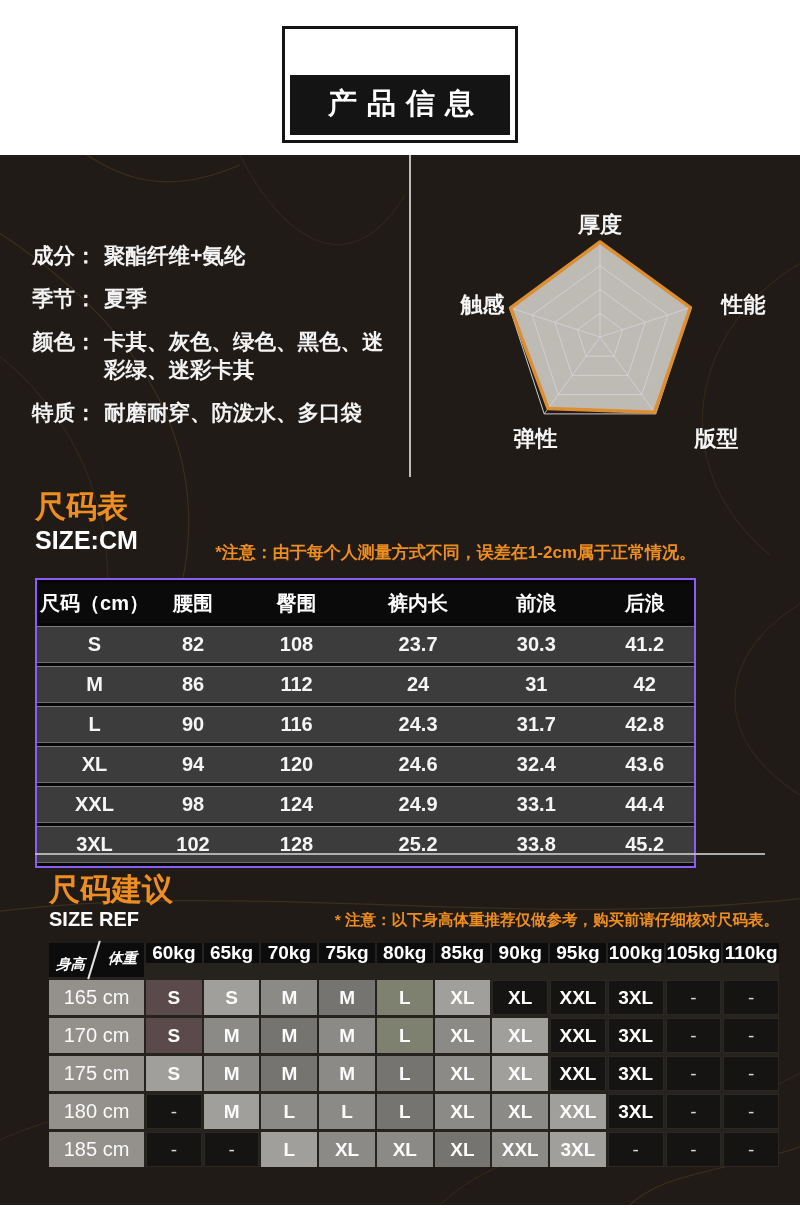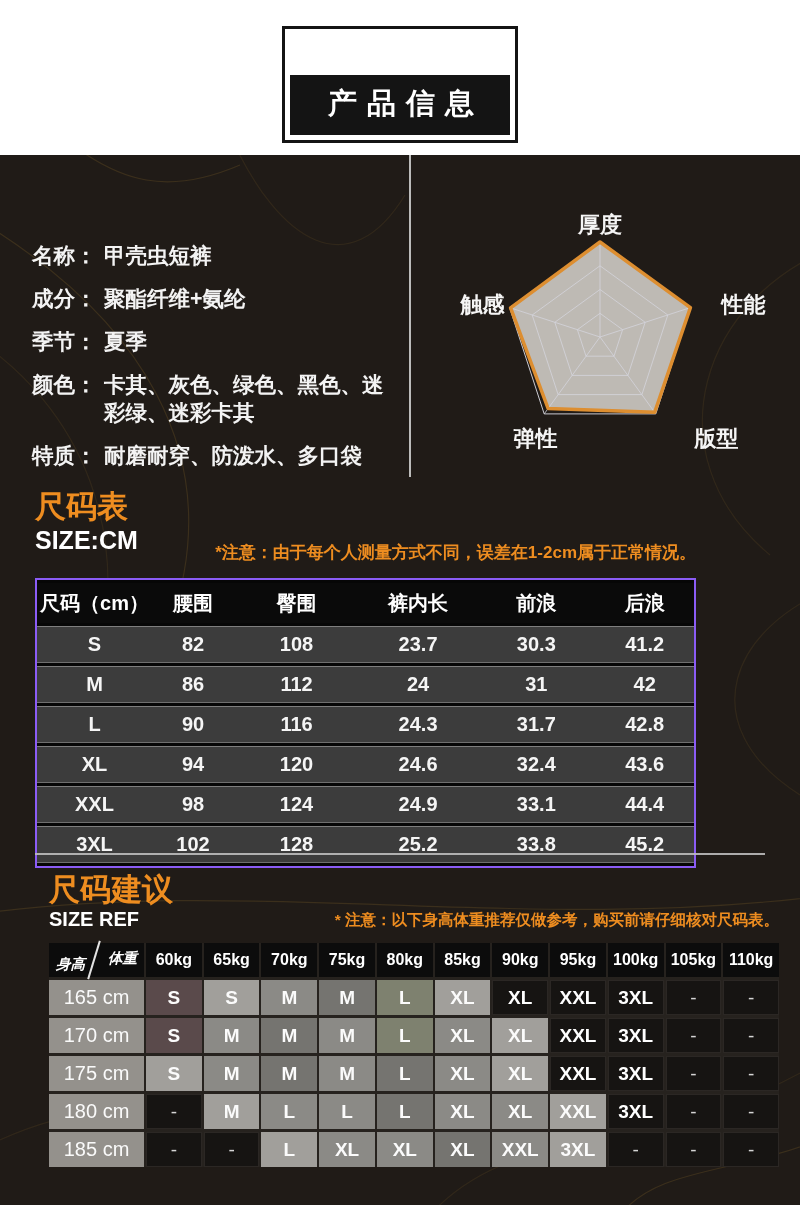--- a/index.html
+++ b/index.html
@@ -55,21 +55,21 @@
   
   #section-size-ref{left:35px; top:718px; width:730px;margin-left:14px;}
   #section-size-ref .sec-title{font-size:31px;}
   #section-size-ref .sec-sub{font-size:20px; margin-top:1px;}
   #section-size-ref .sec-note{font-size:15.5px;}
   .size-ref-grid{
     margin-top:8px; display:grid; grid-template-columns:95px repeat(11,1fr);
     gap:3px 2px; width:730px; background:#26221e;
   }
   .srg-cell{display:flex; align-items:center; justify-content:center; height:35px;}
-  .srg-head{background:#0c0c0c; color:#fff; font-weight:700; font-size:16px; height:34px;}
+  .srg-head{background:#0c0c0c; color:#fff; font-weight:700; font-size:19px; height:20px;}
   .srg-corner{position:relative; background:#0c0c0c; height:34px;}
   .srg-corner .corner-word{position:absolute; color:#fff; font-weight:700; font-style:italic; font-size:14.5px;}
   .corner-tr{top:6px; right:7px;}
   .corner-bl{bottom:3px; left:7px;}
   .corner-diag{position:absolute; left:46%; top:-3px; width:2px; height:40px; background:#e3e3e3; transform:rotate(17deg);}
   .srg-label{color:#fafafa; font-size:20px;}
   .srg-size{color:#fbfbfb; font-size:19px; font-weight:600;}
   
 </style>
 </head>
@@ -92,24 +92,20 @@
         <path d="M -30 760 C 250 720 520 780 830 740" fill="none" stroke="#8a6b2d" stroke-width="1.2" opacity="0.25"></path>
         <path d="M -30 1000 C 150 900 260 1000 430 950" fill="none" stroke="#8a6b2d" stroke-width="1.2" opacity="0.16"></path>
         <path d="M 430 1060 C 520 960 680 1000 830 900" fill="none" stroke="#8a6b2d" stroke-width="1.2" opacity="0.16"></path>
         <path d="M 620 1060 C 660 1010 740 1020 830 980" fill="none" stroke="#8a6b2d" stroke-width="1.2" opacity="0.25"></path>
       </svg>
 
     <div class="content">
       <div class="divider-v"></div>
 
       <div class="specs" id="specs">
-          <div class="spec-row">
-            <span class="spec-label">名称：</span>
-            <span class="spec-value">甲壳虫短裤</span>
-          </div>
           <div class="spec-row">
             <span class="spec-label">成分：</span>
             <span class="spec-value">聚酯纤维+氨纶</span>
           </div>
           <div class="spec-row">
             <span class="spec-label">季节：</span>
             <span class="spec-value">夏季</span>
           </div>
           <div class="spec-row">
             <span class="spec-label">颜色：</span>

